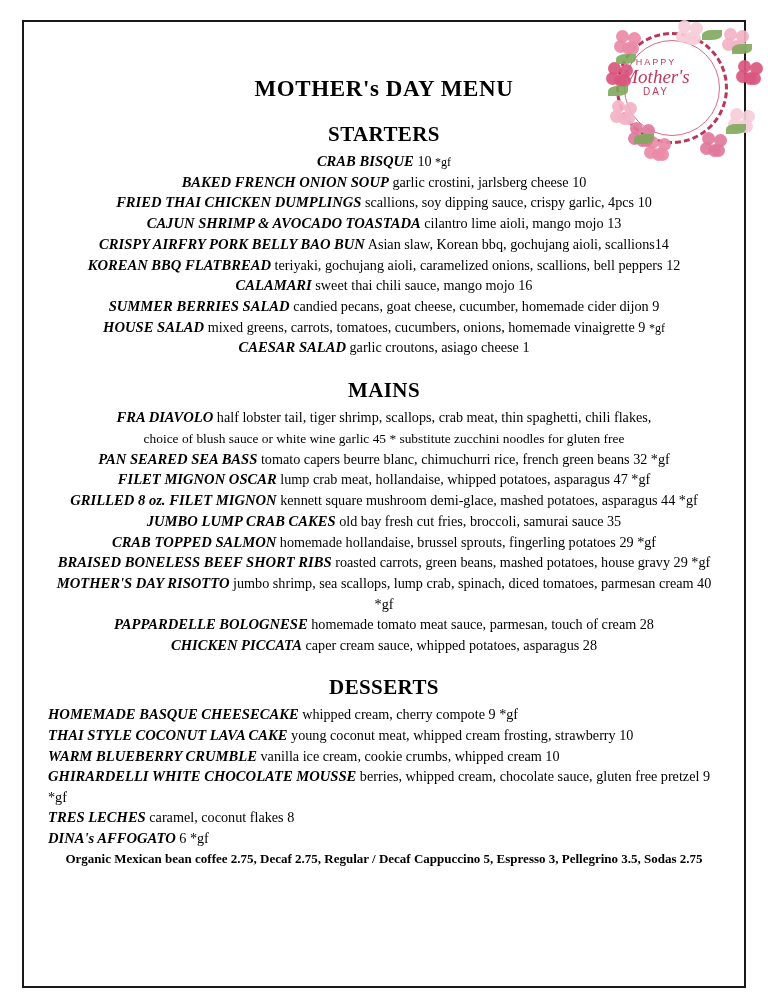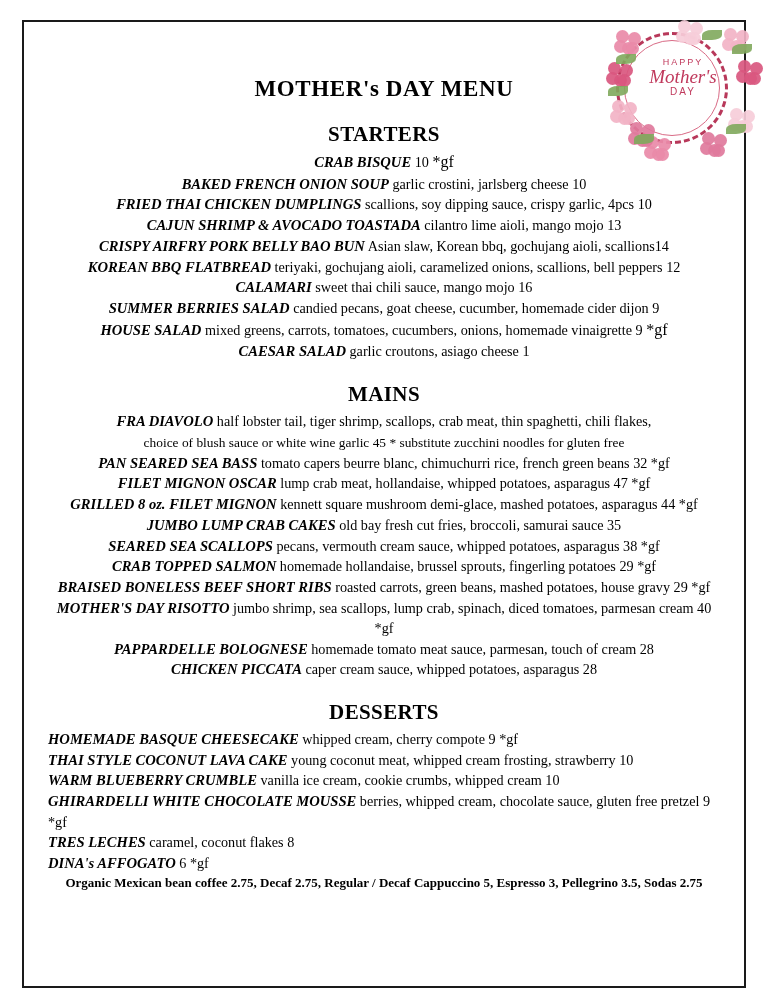--- a/index.html
+++ b/index.html
@@ -69,21 +69,21 @@
   .nm {
     font-weight: bold;
     font-style: italic;
     font-size: 14.6px;
   }
   .desc {
     font-style: normal;
     font-weight: normal;
   }
   .gf {
-    font-size: 16px;
+    font-size: 12px;
   }
   .sub {
     font-size: 13.4px;
     text-align: center;
     line-height: 1.4;
   }
   .bev-line {
     text-align: center;
     font-weight: bold;
     font-size: 13px;
@@ -114,21 +114,21 @@
     top: 16px;
     width: 96px;
     height: 96px;
     border-radius: 50%;
     border: 1px solid #d96b86;
     box-sizing: border-box;
     background: #ffffff;
   }
   .badge .txt {
     position: absolute;
-    left: 37px;
+    left: 10px;
     top: 34px;
     width: 96px;
     text-align: center;
     line-height: 1.05;
   }
   .badge .t-happy {
     font-size: 9px;
     letter-spacing: 2px;
     color: #c0395c;
     font-family: "Liberation Sans", sans-serif;
@@ -191,21 +191,20 @@
         <div class="item center"><span class="nm">SUMMER BERRIES SALAD</span><span class="desc"> candied pecans, goat cheese, cucumber, homemade cider dijon 9</span></div>
         <div class="item center"><span class="nm">HOUSE SALAD</span><span class="desc"> mixed greens, carrots, tomatoes, cucumbers, onions, homemade vinaigrette 9 </span><span class="gf">*gf</span></div>
         <div class="item center"><span class="nm">CAESAR SALAD</span><span class="desc"> garlic croutons, asiago cheese 1</span></div>
         <div class="section-title">MAINS</div>
         <div class="item center"><span class="nm">FRA DIAVOLO</span><span class="desc"> half lobster tail, tiger shrimp, scallops, crab meat, thin spaghetti, chili flakes,</span></div>
         <div class="item center"><span class="desc sub">choice of blush sauce or white wine garlic 45   * substitute zucchini noodles for gluten free</span></div>
         <div class="item center"><span class="nm">PAN SEARED SEA BASS</span><span class="desc"> tomato capers beurre blanc, chimuchurri rice, french green beans 32 *gf</span></div>
         <div class="item center"><span class="nm">FILET MIGNON OSCAR</span><span class="desc"> lump crab meat, hollandaise, whipped potatoes, asparagus 47 *gf</span></div>
         <div class="item center"><span class="nm">GRILLED 8 oz. FILET MIGNON</span><span class="desc"> kennett square mushroom demi-glace, mashed potatoes, asparagus 44 *gf</span></div>
         <div class="item center"><span class="nm">JUMBO LUMP CRAB CAKES</span><span class="desc"> old bay fresh cut fries, broccoli, samurai sauce 35</span></div>
-        <div class="item center"><span class="nm">SEARED SEA SCALLOPS</span><span class="desc"> pecans, vermouth cream sauce, whipped potatoes, asparagus 38 *gf</span></div>
         <div class="item center"><span class="nm">CRAB TOPPED SALMON</span><span class="desc"> homemade hollandaise, brussel sprouts, fingerling potatoes 29 *gf</span></div>
         <div class="item center"><span class="nm">BRAISED BONELESS BEEF SHORT RIBS</span><span class="desc"> roasted carrots, green beans, mashed potatoes, house gravy 29 *gf</span></div>
         <div class="item center"><span class="nm">MOTHER'S DAY RISOTTO</span><span class="desc"> jumbo shrimp, sea scallops, lump crab, spinach, diced tomatoes, parmesan cream 40 *gf</span></div>
         <div class="item center"><span class="nm">PAPPARDELLE BOLOGNESE</span><span class="desc"> homemade tomato meat sauce, parmesan, touch of cream 28</span></div>
         <div class="item center"><span class="nm">CHICKEN PICCATA</span><span class="desc"> caper cream sauce, whipped potatoes, asparagus 28</span></div>
         <div class="section-title">DESSERTS</div>
         <div class="item left"><span class="nm">HOMEMADE BASQUE CHEESECAKE</span><span class="desc"> whipped cream, cherry compote 9 *gf</span></div>
         <div class="item left"><span class="nm">THAI STYLE COCONUT LAVA CAKE</span><span class="desc"> young coconut meat, whipped cream frosting, strawberry 10</span></div>
         <div class="item left"><span class="nm">WARM BLUEBERRY CRUMBLE</span><span class="desc"> vanilla ice cream, cookie crumbs, whipped cream 10</span></div>
         <div class="item left"><span class="nm">GHIRARDELLI WHITE CHOCOLATE MOUSSE</span><span class="desc"> berries, whipped cream, chocolate sauce, gluten free pretzel 9 *gf</span></div>

